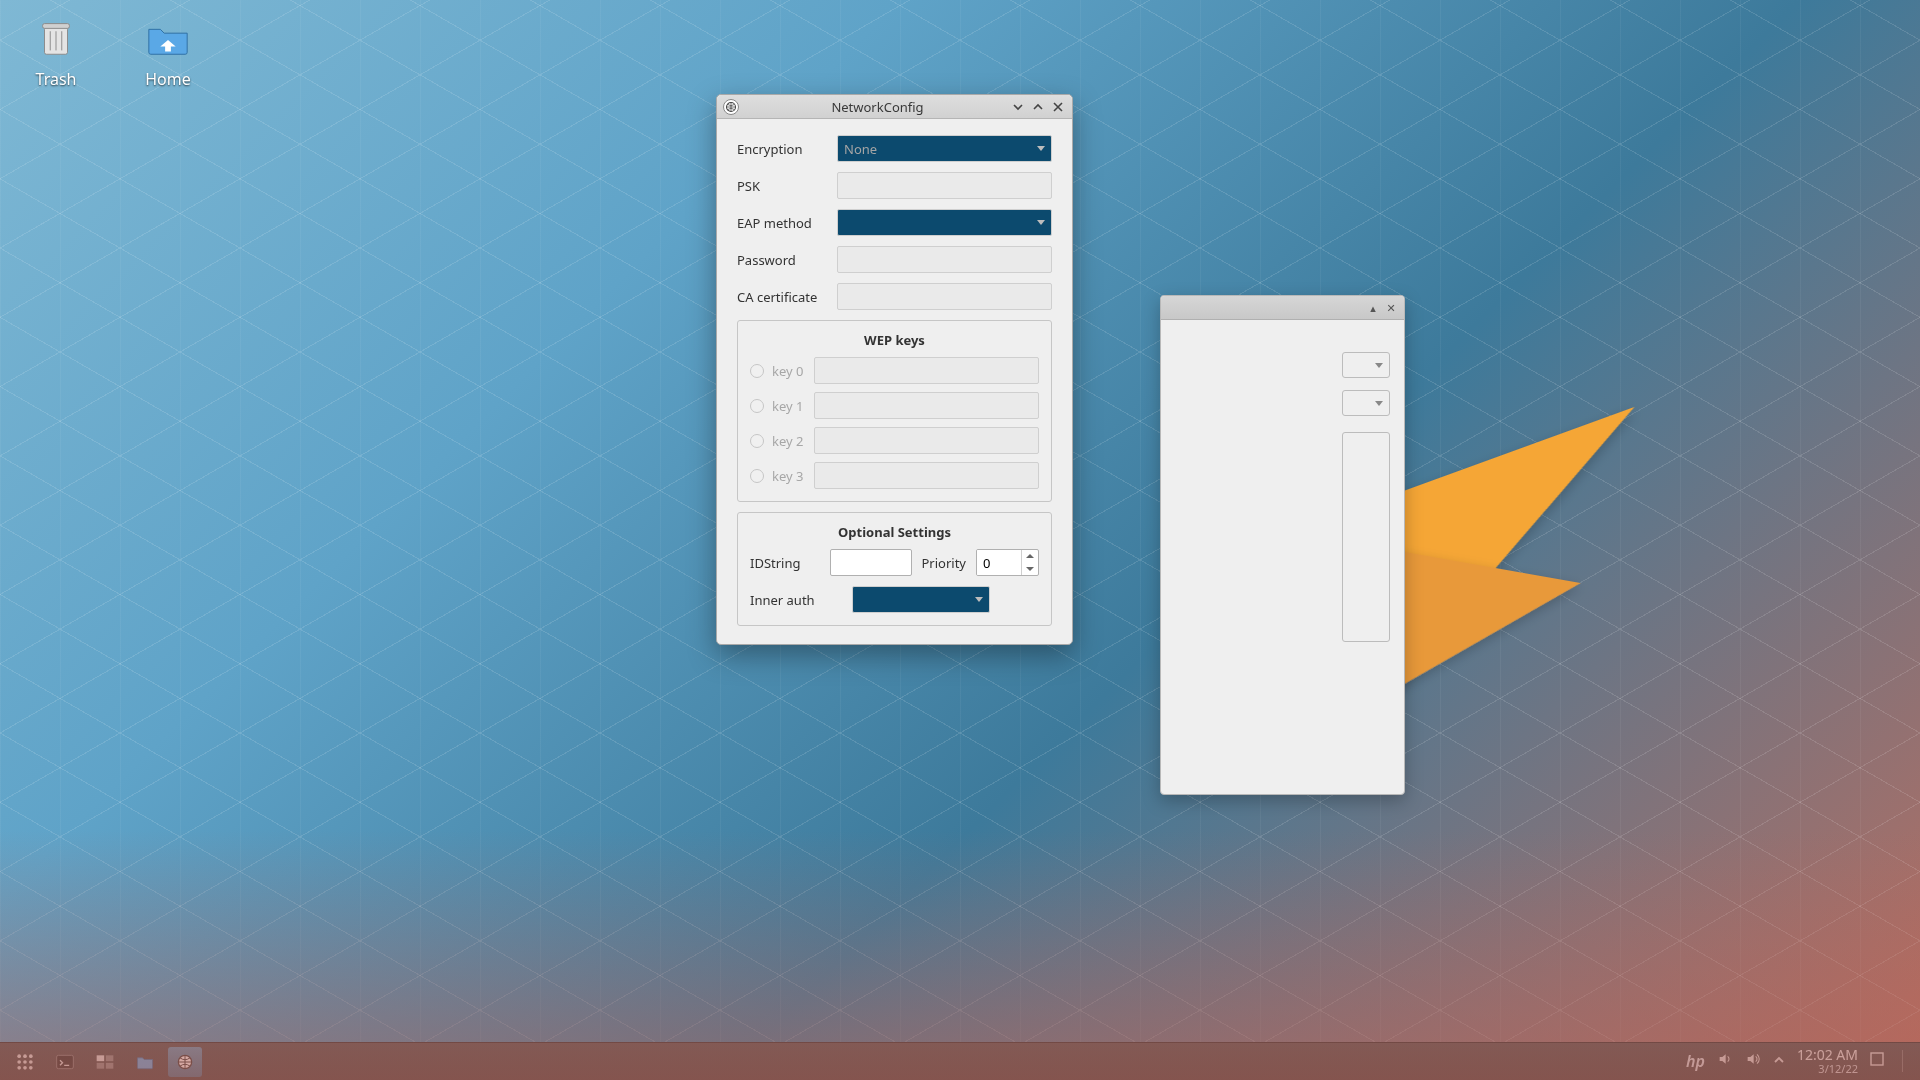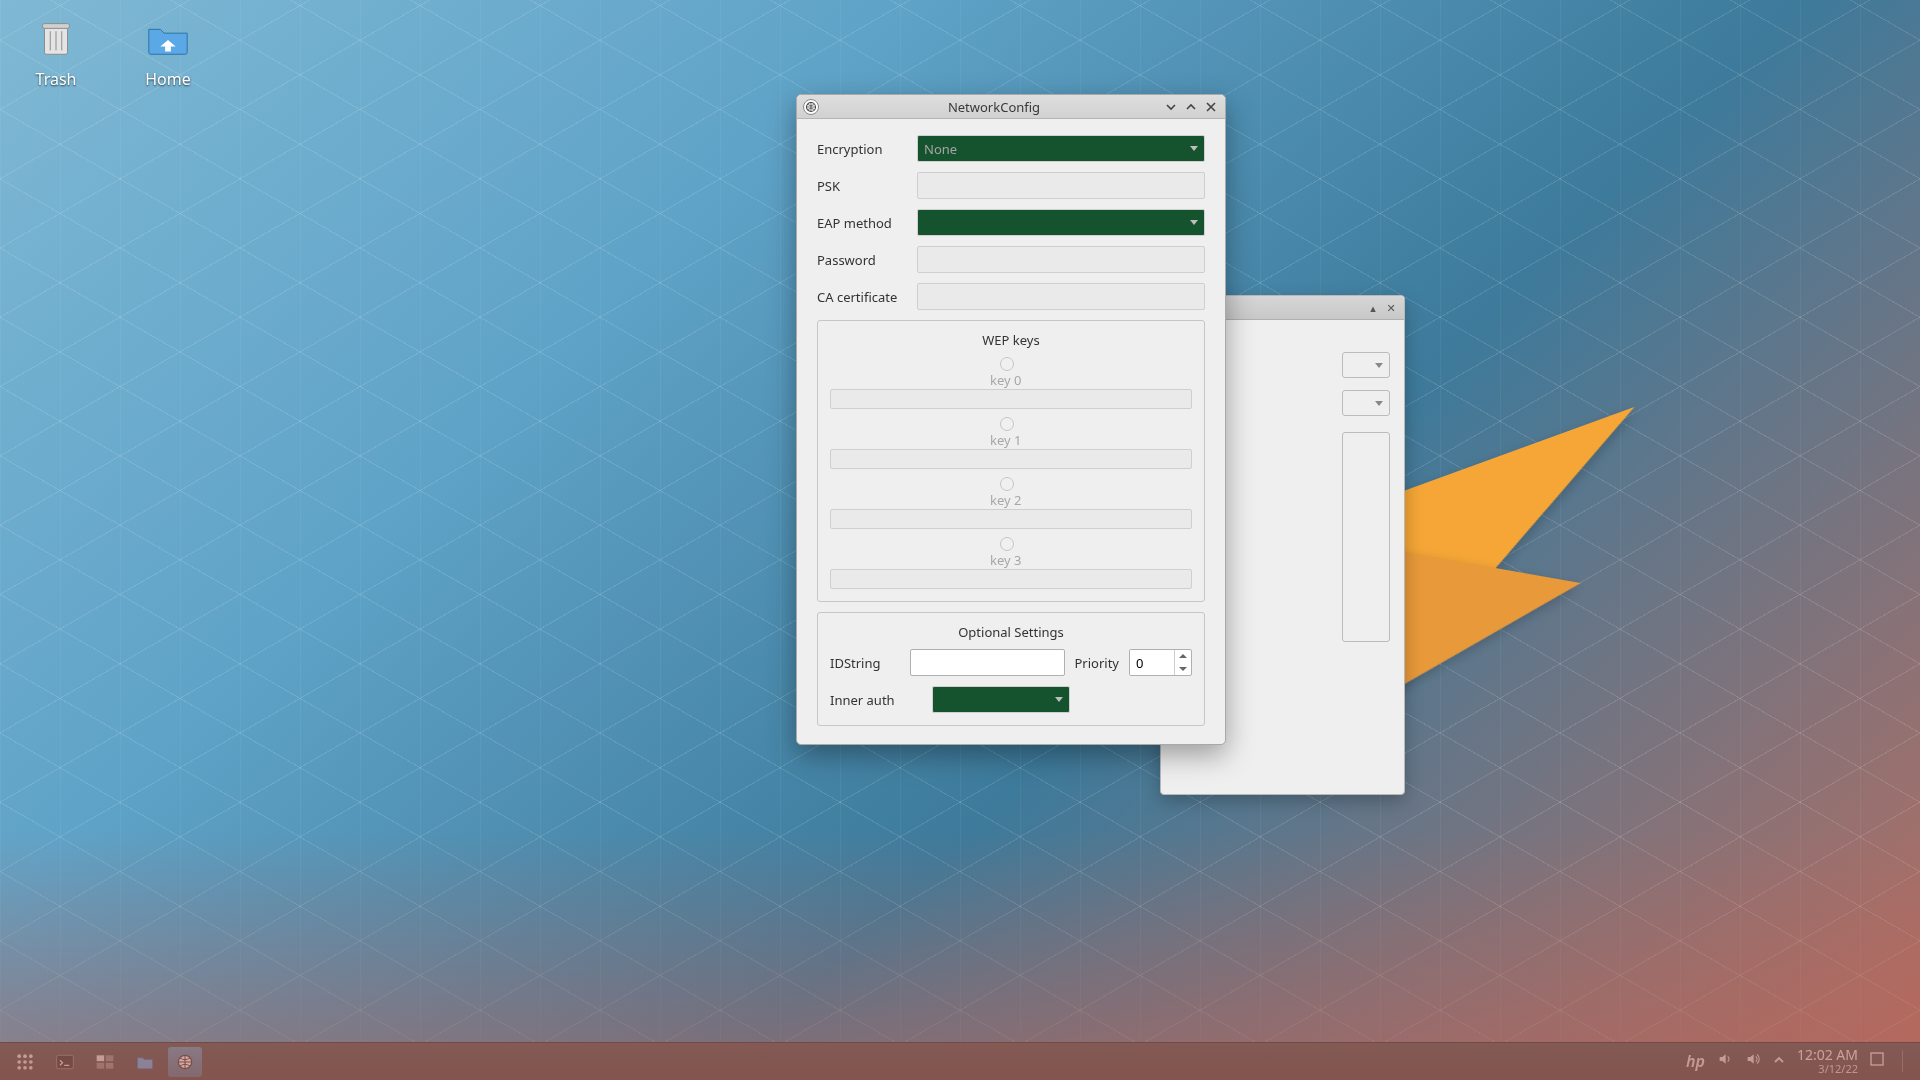--- a/index.html
+++ b/index.html
@@ -60,21 +60,21 @@
 }
 .bgwin .tb { height: 24px; background: linear-gradient(#d6d6d6,#c8c8c8); border-bottom:1px solid #b0b0b0; border-radius:4px 4px 0 0; display:flex; justify-content:flex-end; gap:4px; align-items:center; padding:0 6px; }
 .bgwin .wbtn { width:14px; height:14px; display:flex; align-items:center; justify-content:center; font-size:11px; color:#555; }
 .bgwin-sel { position:absolute; top:56px; right:14px; width:48px; height:26px; background:#efefef; border:1px solid #bcbcbc; border-radius:3px; }
 .bgwin-sel::after { content:""; position:absolute; right:6px; top:10px; border-left:4px solid transparent; border-right:4px solid transparent; border-top:5px solid #888; }
 .bgwin-sel2 { top:94px; }
 .bgwin-panel { position:absolute; top:136px; right:14px; width:48px; height:210px; background:#efefef; border:1px solid #bcbcbc; border-radius:3px; }
 
 
 .dialog {
-  position: absolute; left: 796px; top: 94px; width: 430px;
+  position: absolute; left: 716px; top: 94px; width: 357px;
   background: #efefef; border: 1px solid #a9a9a9; border-radius: 5px;
   box-shadow: 0 10px 28px rgba(0,0,0,.35);
   font-size: 13px; color: #333;
 }
 .titlebar {
   height: 24px; background: linear-gradient(#dedede,#d1d1d1);
   border-bottom: 1px solid #b5b5b5; border-radius: 5px 5px 0 0;
   display: flex; align-items: center; padding: 0 6px;
 }
 .titlebar .appicon { width:16px; height:16px; border-radius:50%; background:#fff; border:1px solid #888; margin-right:6px; display:flex; align-items:center; justify-content:center; }
@@ -97,29 +97,29 @@
 .text-input.focused { border-color:#7ab4d6; box-shadow:0 0 0 1px #a6d1eb inset; }
 .text-input.disabled { background:#eaeaea; color:#999; border-color:#cfcfcf; }
 .sel {
   width:100%; height:27px; padding:0 6px;
   background:linear-gradient(#fdfdfd,#f0f0f0);
   border:1px solid #b0b0b0; border-radius:2px;
   display:flex; align-items:center; justify-content:space-between;
   font-size:13px; color:#333; cursor:pointer;
 }
 .sel .caret { width:0;height:0;border-left:4px solid transparent;border-right:4px solid transparent;border-top:5px solid #666; }
-.sel.disabled { background:#14532d; color:#a5a5a5; border-color:#cfcfcf; cursor:default; }
+.sel.disabled { background:#0c4a6e; color:#a5a5a5; border-color:#cfcfcf; cursor:default; }
 .sel.disabled .caret { border-top-color:#bdbdbd; }
 
 .group {
   border:1px solid #c6c6c6; border-radius:3px; padding:10px 12px 12px; margin-top: 4px;
 }
-.group-title { text-align:center; font-size:13px; margin-bottom:8px; color:#333; }
-
-.keyrow { display:flex; align-items:center; margin-bottom:8px;flex-direction:column; }
+.group-title { text-align:center; font-size:13px; margin-bottom:8px; color:#333;font-weight:bold; }
+
+.keyrow { display:flex; align-items:center; margin-bottom:8px; }
 .keyrow:last-child { margin-bottom:0; }
 .radio { width:14px; height:14px; border:1px solid #c6c6c6; border-radius:50%; background:#f0f0f0; margin-right:8px; }
 .keylbl { width:42px; font-size:13px; color:#a7a7a7; }
 .keyrow .text-input { flex:1; }
 
 .opt-row { display:flex; align-items:center; gap:10px; margin-bottom:10px; }
 .opt-row:last-child { margin-bottom:0;gap:32px; }
 .opt-row .lbl { width:70px; font-size:13px; }
 .idstring { flex:1; }
 .prio-lbl { width:auto; font-size:13px; }

